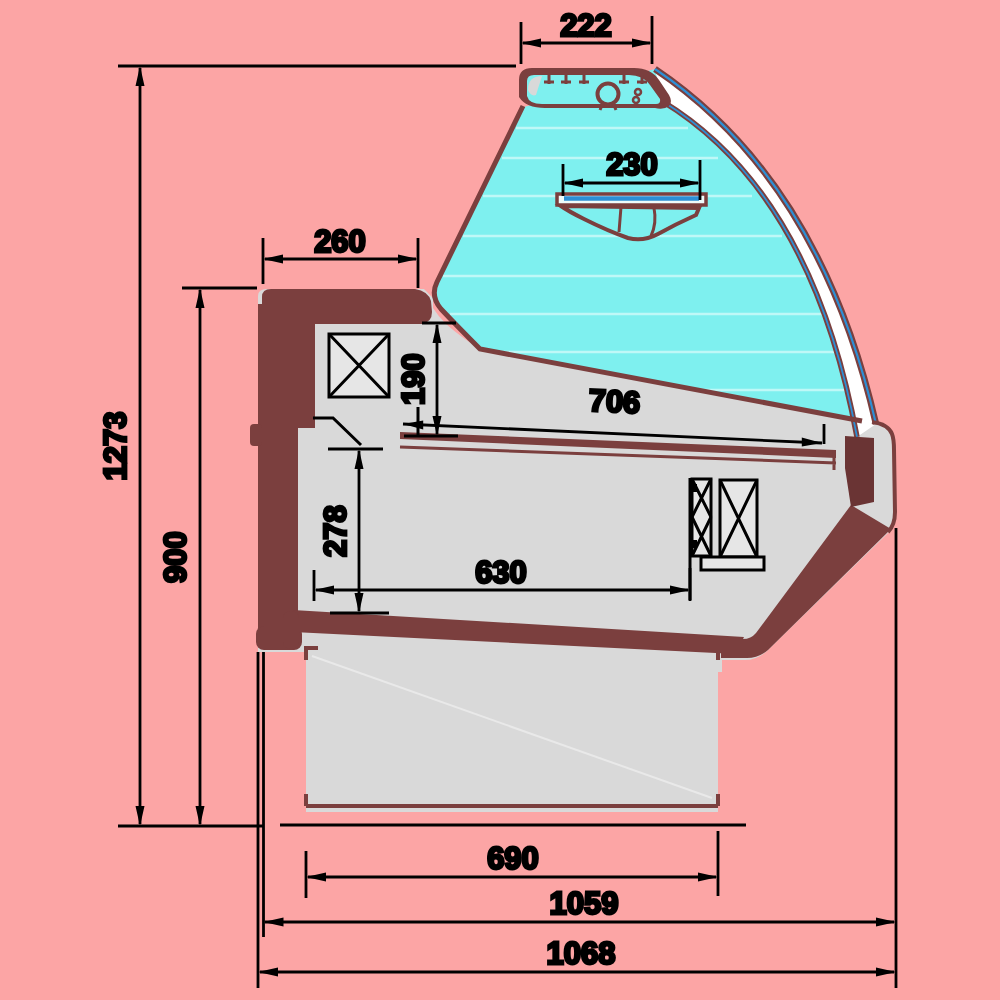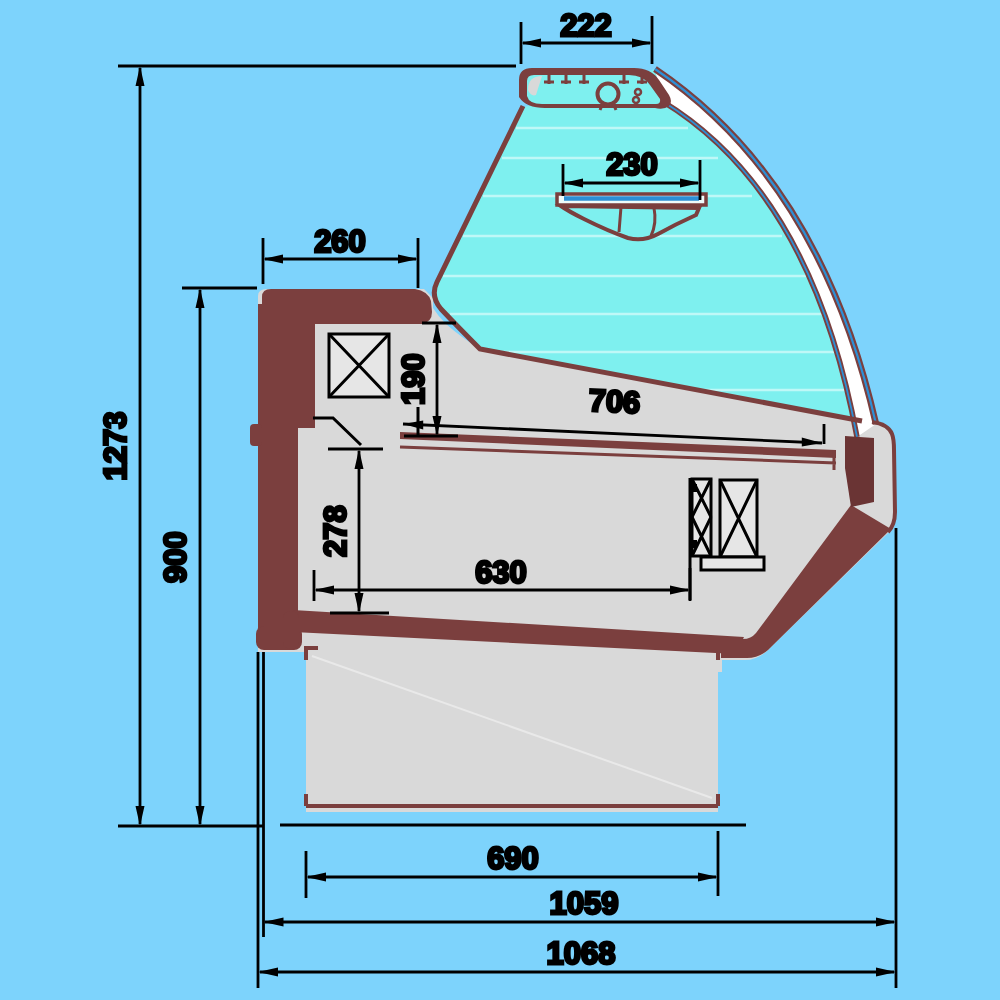--- a/index.html
+++ b/index.html
@@ -1,16 +1,16 @@
 <!DOCTYPE html>
 <html><head>
 <meta charset="utf-8">
 <style>
   html,body{margin:0;padding:0;background:#ffffff;width:1000px;height:1000px;overflow:hidden;}
-  #stage{position:relative;width:1000px;height:1000px;background:#7dd3fc;}
+  #stage{position:relative;width:1000px;height:1000px;background:#fca5a5;}
   svg{position:absolute;left:0;top:0;}
   text{font-family:"Liberation Sans","DejaVu Sans",sans-serif;font-weight:bold;font-size:31px;fill:#000;}
 </style>
 </head>
 <body>
 
 <div id="stage">
 <svg width="1000" height="1000" viewBox="0 0 1000 1000">
 
   <g>

